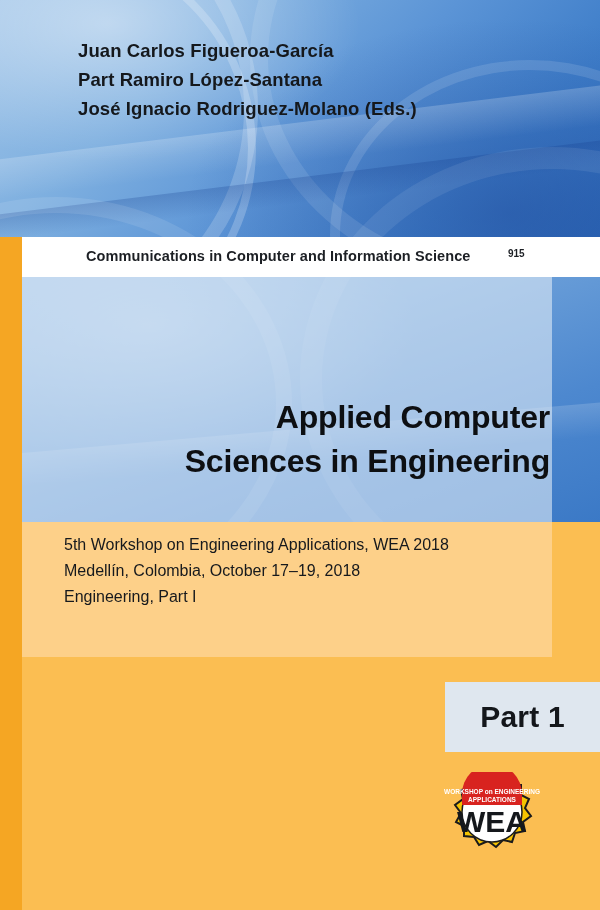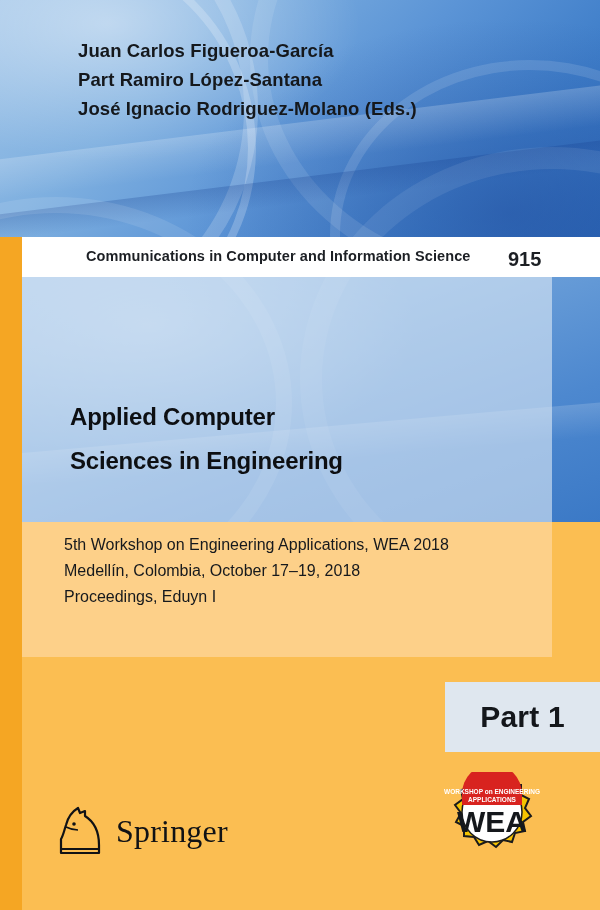--- a/index.html
+++ b/index.html
@@ -89,21 +89,21 @@
     left: 78px; top: 11px;
     font-size: 14.5px;
     font-weight: 700;
     color: #1c1f24;
     letter-spacing: 0.1px;
     margin-left: 8px;
   }
   .series-bar .series-num {
     position: absolute;
     left: 508px; top: 11px;
-    font-size: 20px;
+    font-size: 10px;
     font-weight: 700;
     color: #1c1f24;
   }
 
   
   .spine {
     position: absolute;
     left: 0; top: 277px;
     width: 22px; height: 633px;
     background: #f5a623;
@@ -149,24 +149,25 @@
     z-index: 4;
   }
 
   .title {
     position: absolute;
     left: 70px;
     top: 395px;
     width: 480px;
     z-index: 9;
     color: #0d0f12;
-    font-size: 24px;
+    font-size: 32px;
     font-weight: 700;
     line-height: 44px;
     letter-spacing: -0.2px;
+    text-align: right;
   }
 
   
   .lower {
     position: absolute;
     left: 0; top: 522px;
     width: 600px; height: 388px;
     background: #f6a92c;
     z-index: 2;
   }
@@ -281,43 +282,34 @@
   </div>
 
   <div class="lower"></div>
   <div class="lower-inner"></div>
   <div class="subtitle-box"></div>
   <div class="spine"></div>
 
   <div class="subtitle">
     <div>5th Workshop on Engineering Applications, WEA 2018</div>
     <div>Medellín, Colombia, October 17–19, 2018</div>
-    <div>Proceedings, Eduyn I</div>
+    <div>Engineering, Part I</div>
   </div>
 
   <div class="part-badge">
     <span class="label">Part 1</span>
   </div>
 
   <div class="wea">
     <svg width="126" height="86" viewBox="0 0 126 86" xmlns="http://www.w3.org/2000/svg">
       <g>
         <path d="M63 2 L70 8 L79 5 L83 13 L93 13 L93 23 L101 27 L97 36 L103 44 L95 50 L97 59 L87 61 L84 70 L75 68 L68 75 L60 69 L51 73 L46 65 L36 64 L36 54 L28 50 L33 41 L27 33 L35 27 L33 18 L43 16 L46 7 L55 9 Z" fill="#f5c400" stroke="#1b1b1b" stroke-width="2"></path>
         <circle cx="64" cy="40" r="30" fill="#ffffff" stroke="#1b1b1b" stroke-width="1.5"></circle>
         <path d="M34 22 A30 30 0 0 1 94 22 L94 33 L34 33 Z" fill="#d8231f"></path>
         <text x="64" y="22" font-family="Liberation Sans, sans-serif" font-size="6.5" font-weight="bold" fill="#ffffff" text-anchor="middle">WORKSHOP on ENGINEERING</text>
         <text x="64" y="30" font-family="Liberation Sans, sans-serif" font-size="6.5" font-weight="bold" fill="#ffffff" text-anchor="middle">APPLICATIONS</text>
         <text x="64" y="60" font-family="Liberation Sans, sans-serif" font-size="30" font-weight="bold" fill="#15181c" text-anchor="middle">WEA</text>
       </g>
     </svg>
   </div>
 
-  <div class="springer">
-    <svg class="knight" viewBox="0 0 46 52" xmlns="http://www.w3.org/2000/svg">
-      <path d="M20 3 C15 6 10 12 8 20 C6 26 5 31 3 34 L3 48 L41 48 L41 40 C41 26 35 16 27 11 L27 6 L22 8 Z" fill="none" stroke="#101215" stroke-width="2.2" stroke-linejoin="round"></path>
-      <circle cx="16" cy="19" r="1.8" fill="#101215"></circle>
-      <path d="M8 22 C12 24 15 25 20 25" fill="none" stroke="#101215" stroke-width="1.6"></path>
-      <path d="M3 44 L41 44" fill="none" stroke="#101215" stroke-width="2"></path>
-    </svg>
-    <span class="word">Springer</span>
-  </div>
 
 </div>
 
 </body></html>

